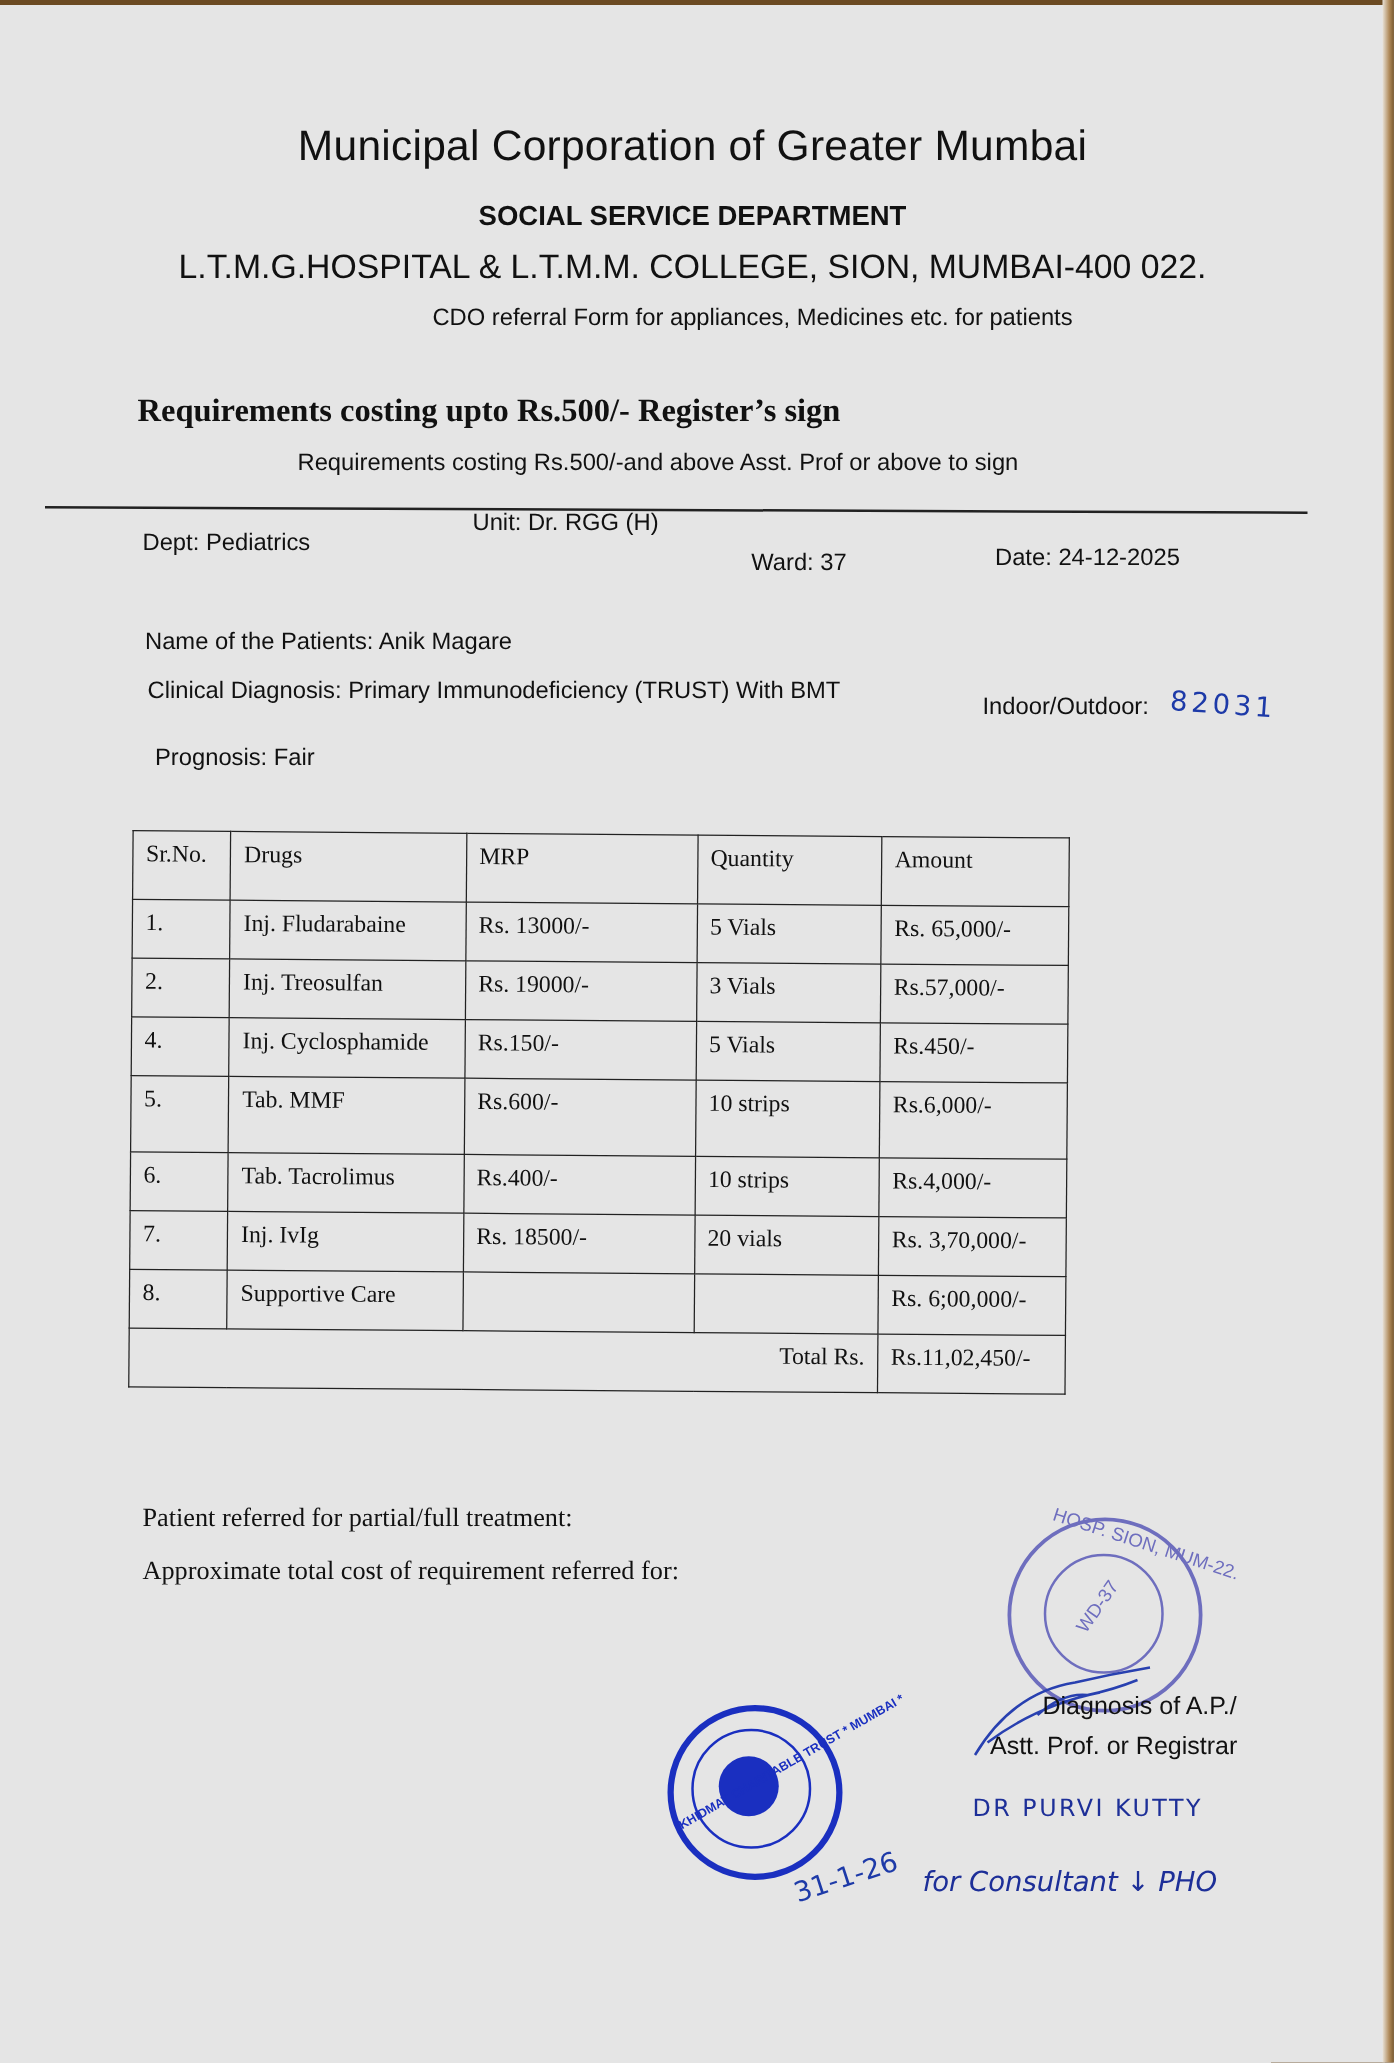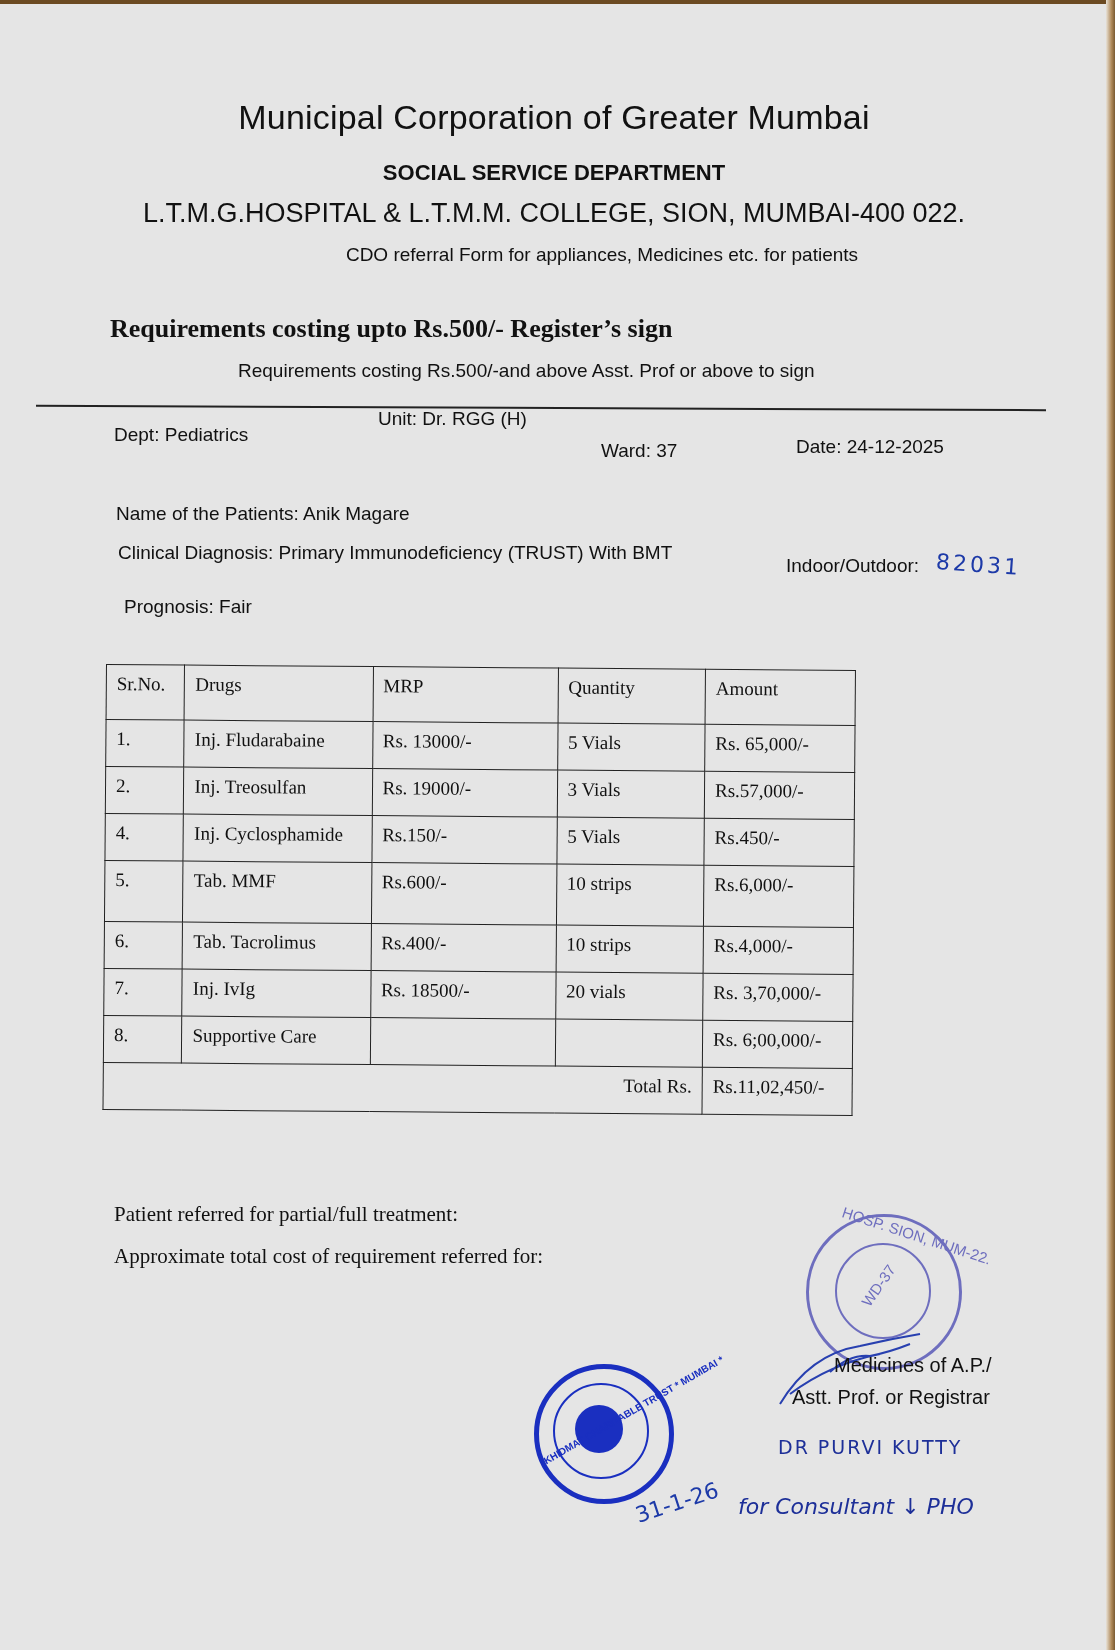--- a/index.html
+++ b/index.html
@@ -169,21 +169,21 @@
   <div class="stamp" style="left:806px; top:1210px; width:150px; height:150px; border:3px solid #5a5ab8; opacity:0.85;">
     <div class="stamp" style="left:26px; top:26px; width:92px; height:92px; border:2px solid #5a5ab8;"></div>
     <div class="abs" style="left:30px; top:10px; font-size:15px; color:#5a5ab8; transform:rotate(18deg);">HOSP. SION, MUM-22.</div>
     <div class="abs" style="left:46px; top:60px; font-size:15px; color:#5a5ab8; transform:rotate(-55deg);">WD-37</div>
   </div>
 
   <svg class="abs" style="left:770px; top:1320px;" width="180" height="90">
     <path d="M10 80 Q40 30 90 22 Q120 15 150 10 M20 70 Q60 40 110 30 M60 48 Q80 30 100 32 Q120 28 140 20" stroke="#2840b0" stroke-width="2" fill="none"></path>
   </svg>
 
-  <div class="abs sig" style="left:834px; top:1350px;">Medicines of A.P./</div>
+  <div class="abs sig" style="left:834px; top:1350px;">Diagnosis of A.P./</div>
   <div class="abs sig" style="left:792px; top:1382px;">Astt. Prof. or Registrar</div>
   <div class="abs hand" style="left:778px; top:1432px; font-size:19px; letter-spacing:2px; color:#1d2f98;">DR  PURVI  KUTTY</div>
 
   <div class="stamp" style="left:534px; top:1360px; width:130px; height:130px; border:5px solid #1a2fc0;">
     <div class="stamp" style="left:14px; top:14px; width:92px; height:92px; border:2px solid #1a2fc0;"></div>
     <div class="stamp" style="left:36px; top:36px; width:48px; height:48px; background:#1a2fc0;"></div>
     <div class="abs" style="left:-4px; top:52px; width:140px; text-align:center; font-size:10px; font-weight:bold; color:#1a2fc0; transform:rotate(-30deg);">KHIDMAT CHARITABLE TRUST * MUMBAI *</div>
   </div>
 
   <div class="abs hand" style="left:634px; top:1486px; font-size:22px; transform:rotate(-18deg);">31-1-26</div>

